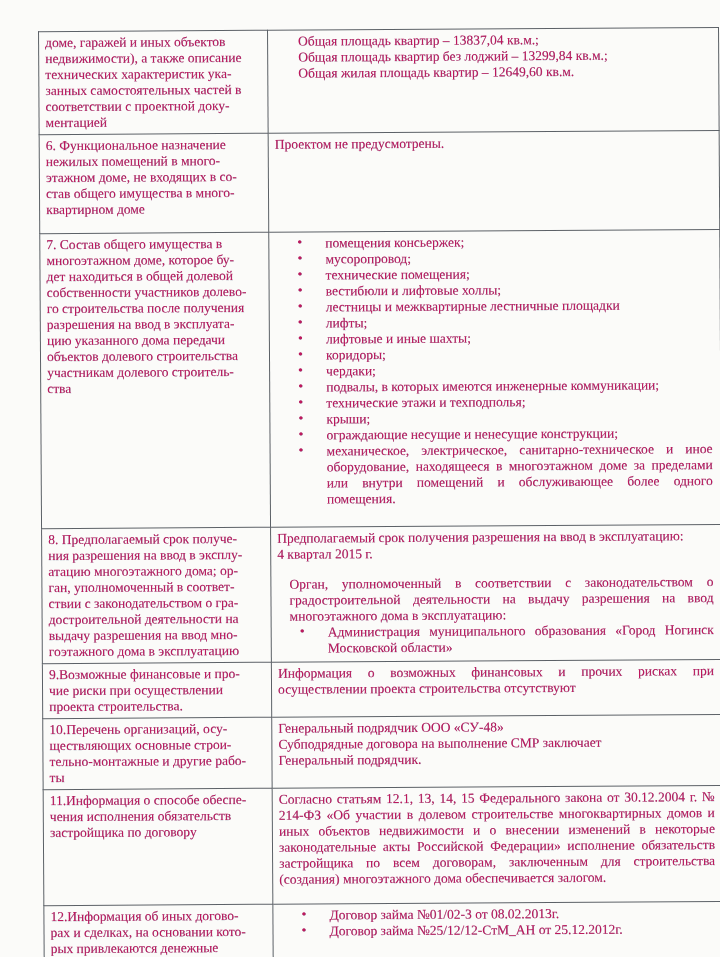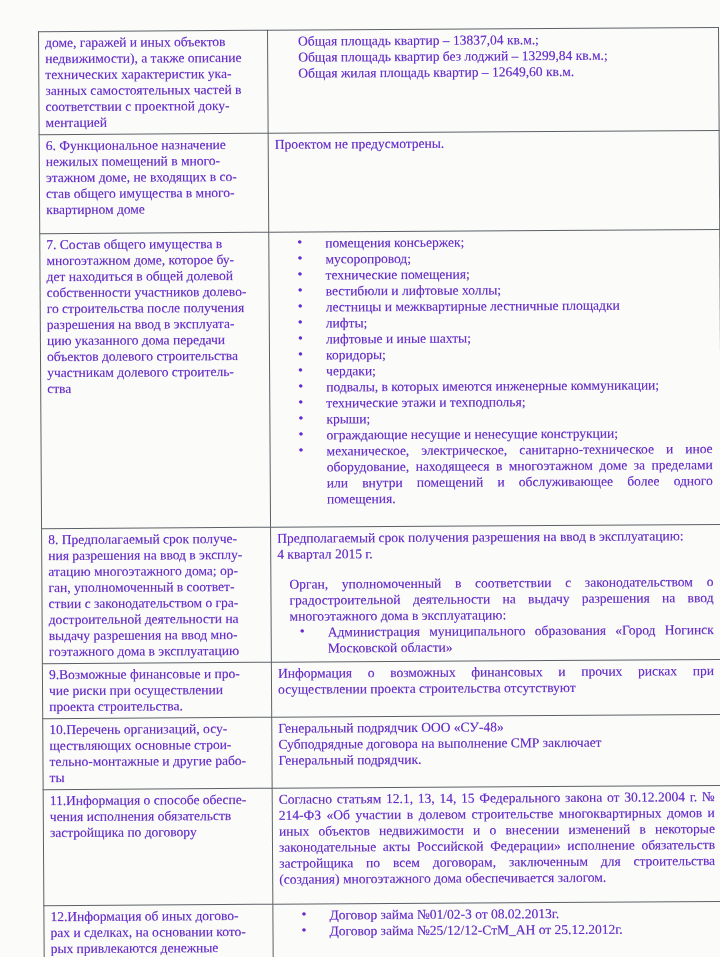--- a/index.html
+++ b/index.html
@@ -5,21 +5,21 @@
   html, body {
     margin: 0; padding: 0;
     width: 720px; height: 957px;
     background: #fbfbf9;
     overflow: hidden;
   }
   .page {
     position: relative;
     width: 720px; height: 957px;
     font-family: "Liberation Serif", "DejaVu Serif", serif;
-    color: #6d28d9;
+    color: #be185d;
     text-shadow: 0.2px 0.2px 0.4px rgba(43,55,99,0.45);
   }
   table.decl {
     position: absolute;
     left: 38px; top: 27px;
     width: 650px;
     border-collapse: collapse;
     table-layout: fixed;
     transform: rotate(-0.35deg);
     transform-origin: top right;

